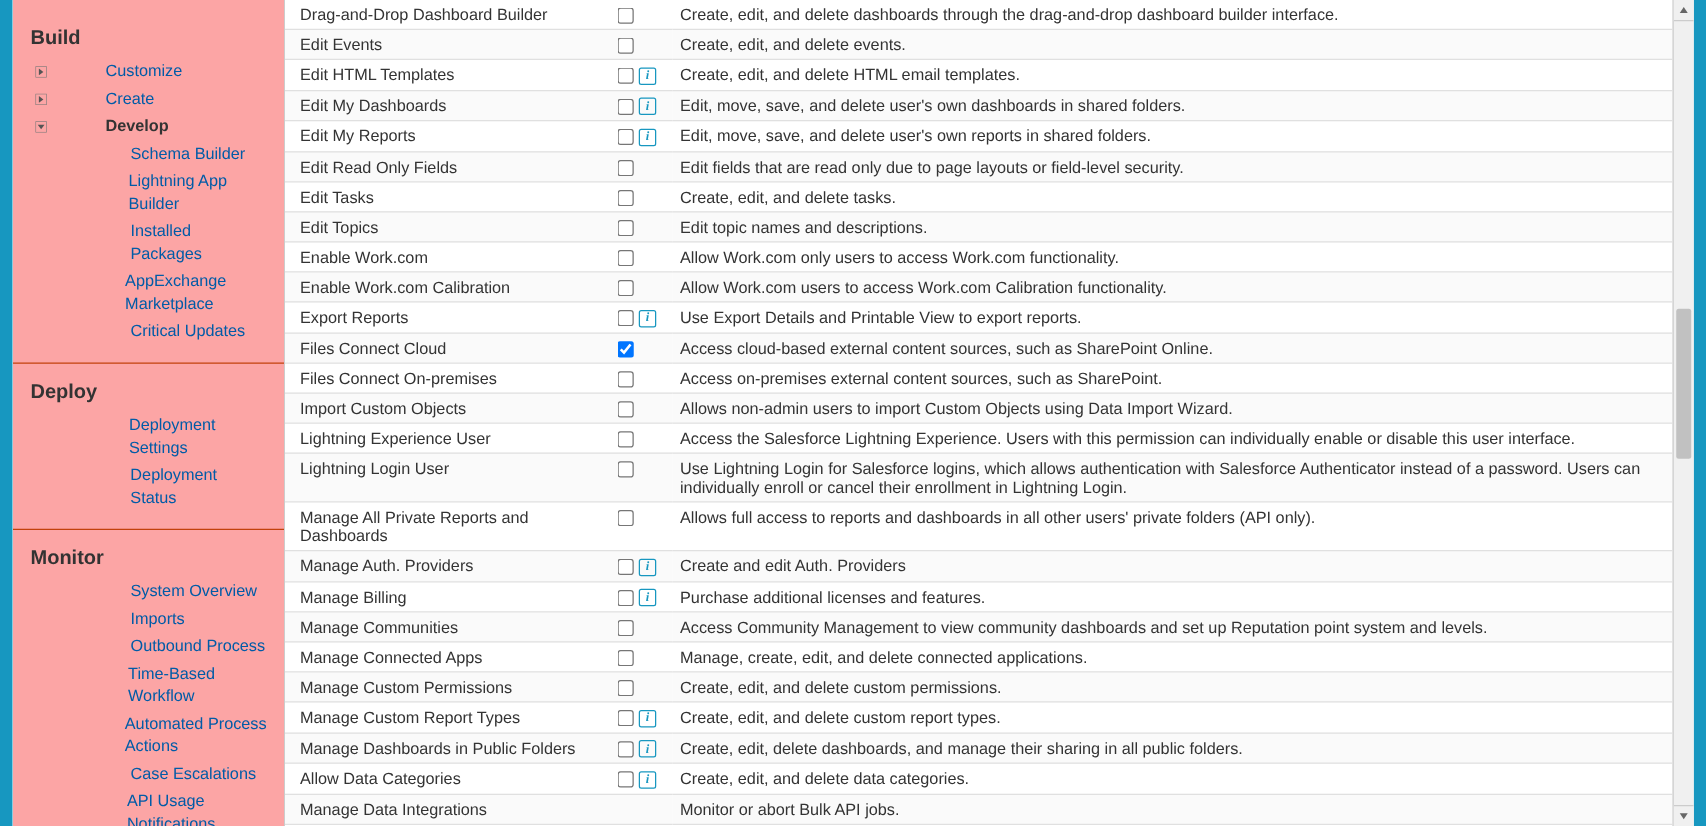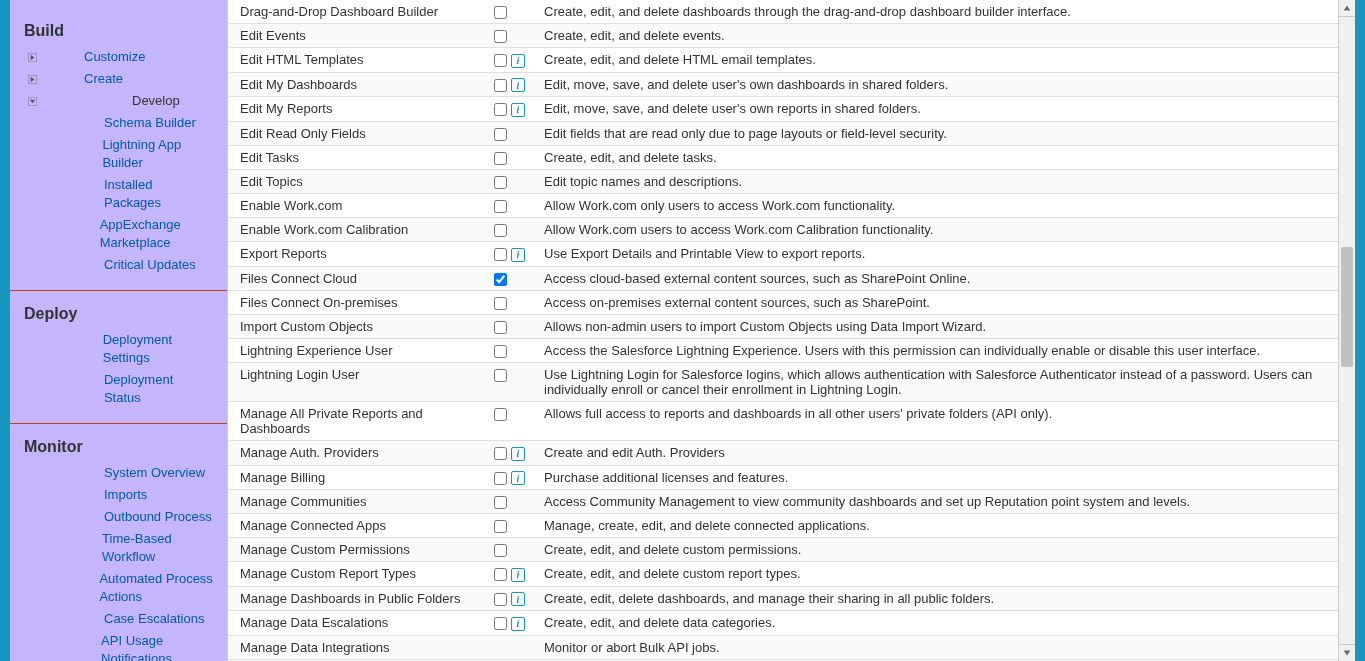--- a/index.html
+++ b/index.html
@@ -1,26 +1,26 @@
 <!DOCTYPE html>
 <html><head>
 <meta charset="utf-8">
 <style>
   * { box-sizing: border-box; margin: 0; padding: 0; }
   html, body { height: 100%; font-family: Arial, Helvetica, sans-serif; font-size: 13px; color: #333; background: #fff; }
   .page { display: flex; width: 1365px; height: 661px; overflow: hidden; border-left: 10px solid #1797c0; border-right: 10px solid #1797c0; }
-  .sidebar { width: 218px; background: #c4b5fd; border-right: 1px solid #ccc; padding: 8px 0 10px 0; overflow-y: auto; }
+  .sidebar { width: 218px; background: #fca5a5; border-right: 1px solid #ccc; padding: 8px 0 10px 0; overflow-y: auto; }
   .sidebar-section { padding: 4px 14px 14px 14px; }
   .sidebar-section + .sidebar-section { border-top: 1px solid #c2410c; }
   .sidebar-heading { font-size: 16px; font-weight: bold; color: #333; padding: 10px 0 6px 0; }
   .sidebar-item { display: flex; align-items: center; padding: 2px 0; line-height: 18px; cursor: pointer; }
   .sidebar-item .tree-toggle { width: 16px; display: inline-flex; justify-content: center; }
   .sidebar-item .tree-toggle svg { width: 9px; height: 9px; }
   .sidebar-item .lbl { color: #015ba7; margin-left: 44px; }
-  .sidebar-item.expanded { font-weight: normal; gap: 48px; }
+  .sidebar-item.expanded { font-weight: bold; }
   .sidebar-item.expanded .lbl { color: #333; }
   .sidebar-sub { padding-left: 20px; }
 
   .content { flex: 1; overflow-y: scroll; position: relative; }
   table.perm { width: 100%; border-collapse: collapse; }
   table.perm tr { border-bottom: 1px solid #e0e0e0; }
   table.perm tr:nth-child(even) td { background: #fafafa; }
   table.perm td { padding: 4px 6px; vertical-align: top; font-size: 13px; color: #333; }
   table.perm td.name { width: 260px; padding-left: 12px; }
   table.perm td.chk { width: 50px; text-align: left; white-space: nowrap; }
@@ -278,21 +278,21 @@
             <td class="name">Manage Custom Report Types</td>
             <td class="chk"><input type="checkbox" style=""><span class="info-icon">i</span></td>
             <td class="desc">Create, edit, and delete custom report types.</td>
           </tr>
           <tr>
             <td class="name">Manage Dashboards in Public Folders</td>
             <td class="chk"><input type="checkbox" style=""><span class="info-icon">i</span></td>
             <td class="desc">Create, edit, delete dashboards, and manage their sharing in all public folders.</td>
           </tr>
           <tr>
-            <td class="name">Manage Data Escalations</td>
+            <td class="name">Allow Data Categories</td>
             <td class="chk"><input type="checkbox" style=""><span class="info-icon">i</span></td>
             <td class="desc">Create, edit, and delete data categories.</td>
           </tr>
           <tr>
             <td class="name">Manage Data Integrations</td>
             <td class="chk"></td>
             <td class="desc">Monitor or abort Bulk API jobs.</td>
           </tr>
         </tbody>
     </table>

